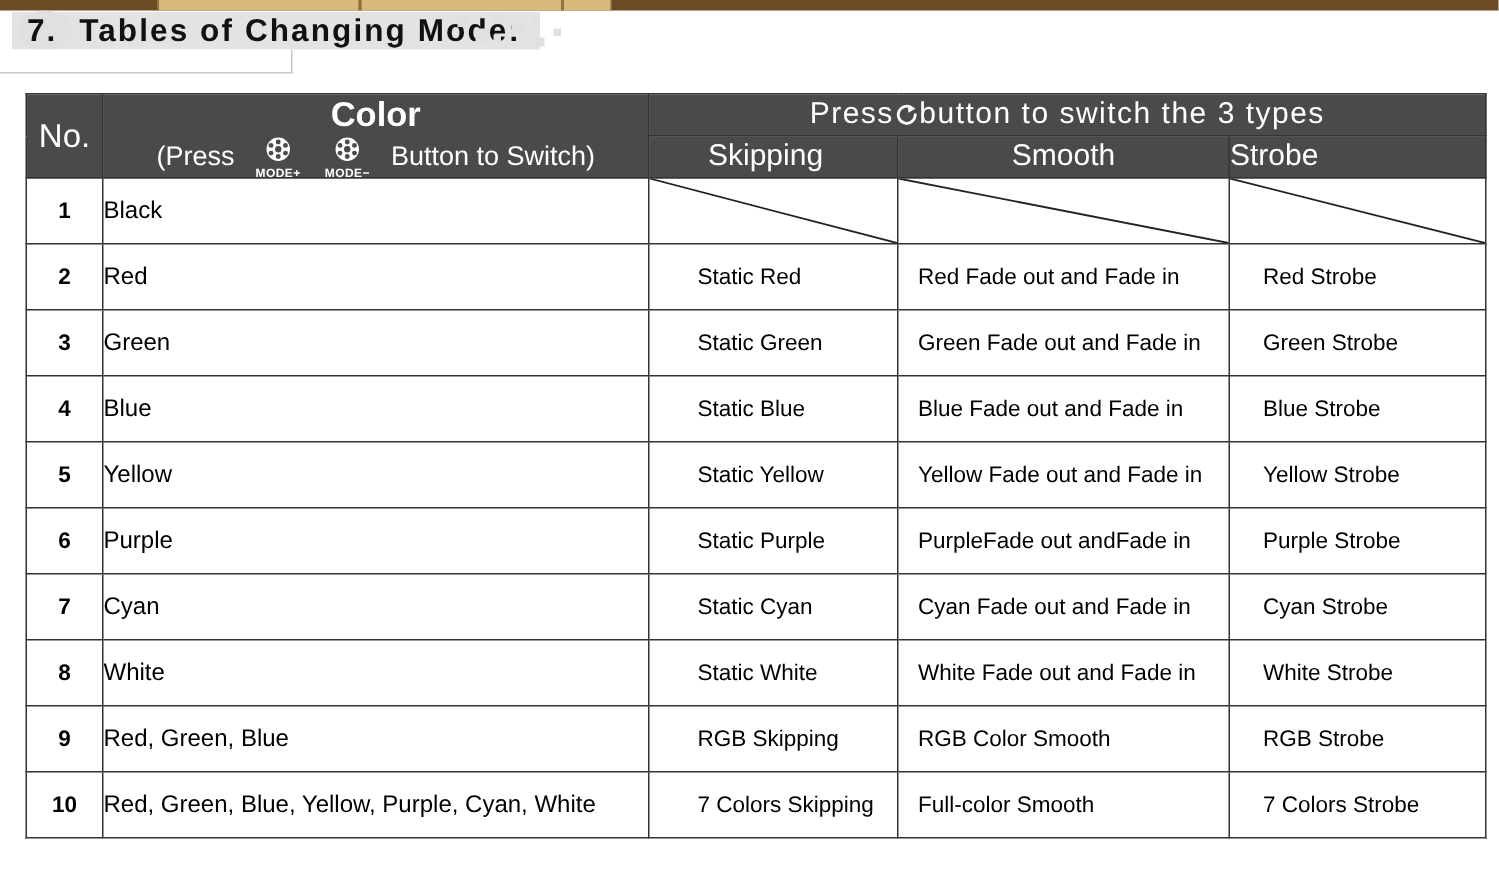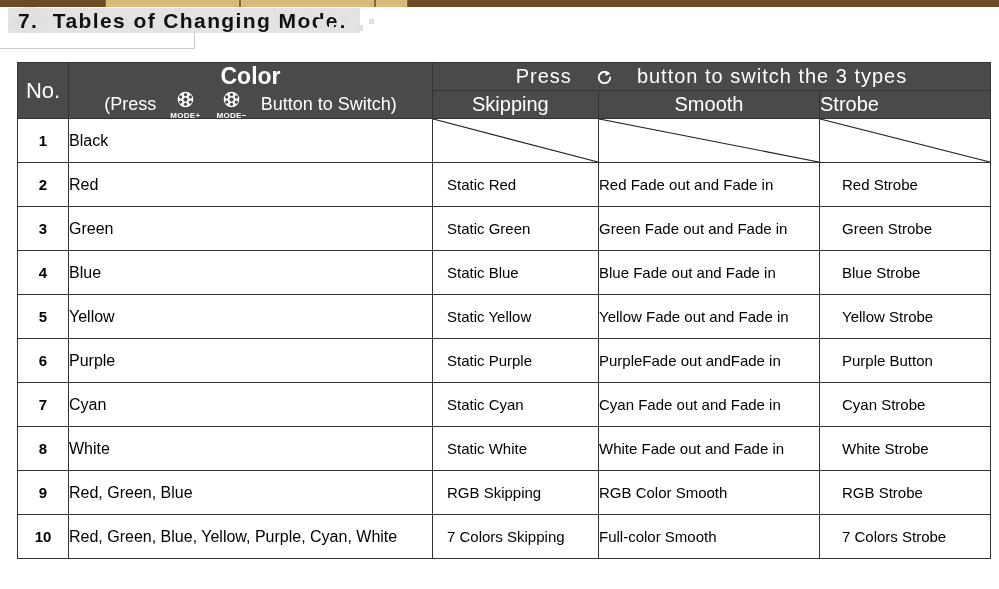--- a/index.html
+++ b/index.html
@@ -126,21 +126,21 @@
     white-space: nowrap;
   }
   th.hd-press {
     text-align: center;
     font-size: 20px;
     padding: 6px 0 7px 0;
   }
   .press-line {
     display: inline-flex;
     align-items: center;
-    gap: 24px;
+    gap: 0;
     letter-spacing: 1px;
   }
   th.hd-type {
     text-align: center;
     font-size: 20px;
     padding: 5px 0 6px 0;
   }
   th.hd-type.left  { text-align: left;  padding-left: 39px; }
   th.hd-type.mid   { text-align: center; }
   th.hd-type.right { text-align: left; }
@@ -173,22 +173,22 @@
     height: 44px;
   }
   td.color-name {
     padding-left: 9px;
     font-size: 16px;
   }
   td.mode {
     padding-left: 14px;
     font-size: 15px;
   }
-  td.mode.c-skip   { padding-left: 14px; }
-  td.mode.c-smooth { }
+  td.mode.c-skip   { padding-left: 32px; }
+  td.mode.c-smooth { padding-left: 13px; }
   td.mode.c-strobe { padding-left: 22px; }
   td.slash { position: relative; }
   td.slash .diag {
     position: absolute;
     inset: 0;
     width: 100%;
     height: 100%;
     display: block;
   }
 </style>
@@ -337,21 +337,21 @@
       <td class="mode c-skip">Static Yellow</td>
       <td class="mode c-smooth">Yellow Fade out and Fade in</td>
       <td class="mode c-strobe">Yellow Strobe</td>
     </tr>
 
     <tr>
       <td class="no">6</td>
       <td class="color-name">Purple</td>
       <td class="mode c-skip">Static Purple</td>
       <td class="mode c-smooth">PurpleFade out andFade in</td>
-      <td class="mode c-strobe">Purple Button</td>
+      <td class="mode c-strobe">Purple Strobe</td>
     </tr>
 
     <tr>
       <td class="no">7</td>
       <td class="color-name">Cyan</td>
       <td class="mode c-skip">Static Cyan</td>
       <td class="mode c-smooth">Cyan Fade out and Fade in</td>
       <td class="mode c-strobe">Cyan Strobe</td>
     </tr>
 

